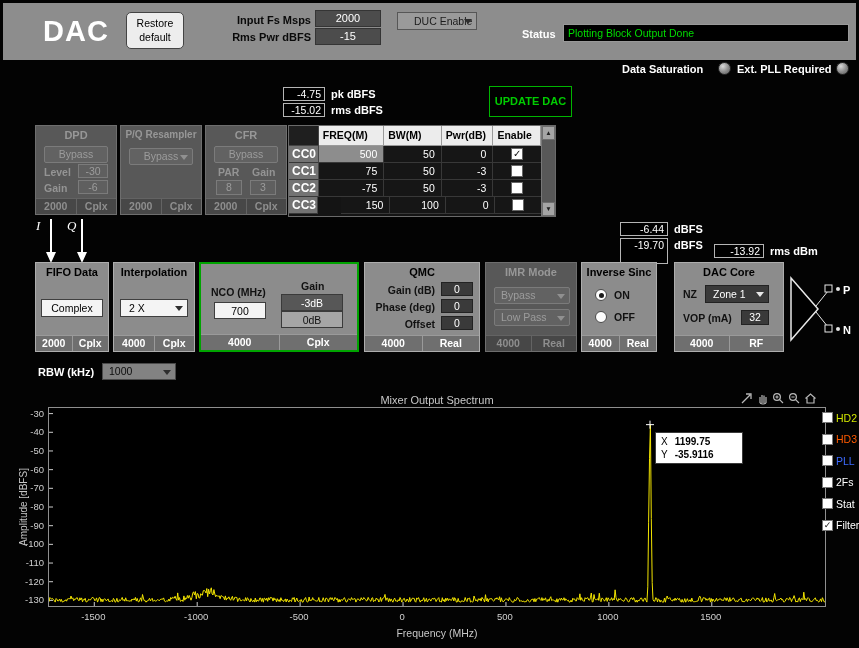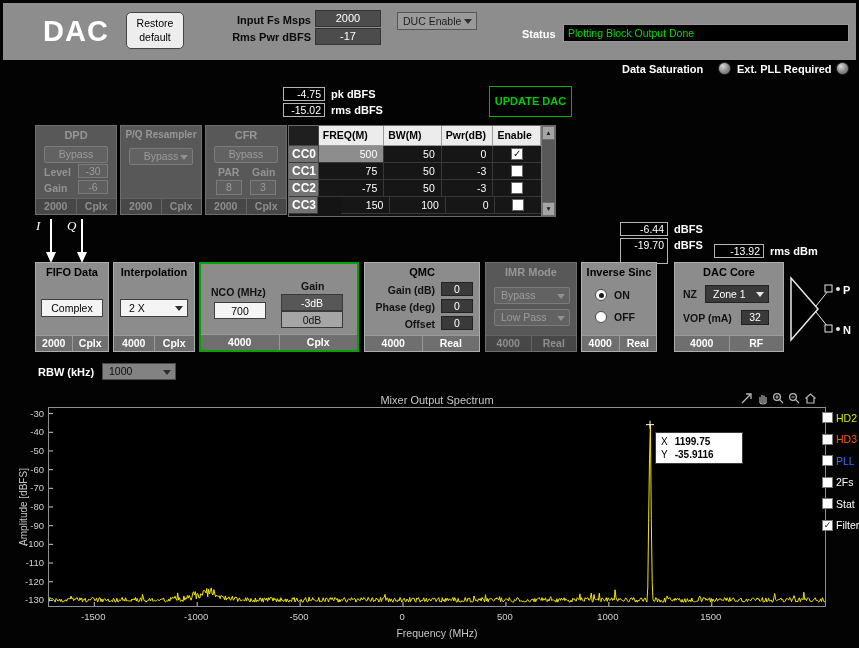--- a/index.html
+++ b/index.html
@@ -5,21 +5,21 @@
 *{box-sizing:border-box;margin:0;padding:0}
 body{background:#000;font-family:"Liberation Sans",sans-serif}
 .app{position:relative;width:859px;height:648px;background:#030303;overflow:hidden}
 .abs{position:absolute}
 
 .topbar{position:absolute;left:3px;top:3px;width:853px;height:57px;background:#8d8d8d}
 .dac-title{position:absolute;left:40px;top:12px;font-size:29px;font-weight:bold;color:#fff;letter-spacing:1px}
 .btn-restore{position:absolute;left:123px;top:9px;width:58px;height:37px;background:#ededed;border:1px solid #444;border-radius:5px;font-size:10.5px;line-height:1.25;color:#000;display:flex;align-items:center;justify-content:center;text-align:center;padding:0 6px;cursor:pointer}
 .fs-label{position:absolute;width:90px;text-align:right;font-size:11px;font-weight:bold;color:#0a0a0a}
 .val-dark{position:absolute;background:#4c4c4c;border:1px solid #343434;color:#fff;font-size:11px;text-align:center;line-height:15px}
-.duc{position:absolute;left:394px;top:9px;width:80px;height:18px;background:#9a9a9a;border:1px solid #565656;font-size:10.5px;color:#1c1c1c;line-height:16px;padding-left:5px;cursor:pointer}
+.duc{position:absolute;left:394px;top:9px;width:80px;height:18px;background:#9a9a9a;border:1px solid #565656;font-size:10.5px;color:#1c1c1c;line-height:16px;padding-left:16px;cursor:pointer}
 .tri{position:absolute;right:4px;top:50%;margin-top:-2px;width:0;height:0;border-left:4px solid transparent;border-right:4px solid transparent;border-top:5px solid #2e2e2e}
 .tri.light{border-top-color:#e8e8e8}
 .tri.dim{border-top-color:#909090}
 .status-label{position:absolute;left:519px;top:25px;font-size:11px;font-weight:bold;color:#fff}
 .status-field{position:absolute;left:560px;top:21px;width:286px;height:18px;background:#000;border:1px solid #999;color:#00dc00;font-size:10.5px;line-height:16px;padding-left:4px;white-space:nowrap;overflow:hidden}
 .ind-label{position:absolute;font-size:11px;font-weight:bold;color:#fff}
 .led{position:absolute;width:13px;height:13px;border-radius:50%;background:radial-gradient(circle at 35% 30%,#d9d9d9,#8a8a8a 55%,#5f5f5f);border:1px solid #2c2c2c}
 
 .ro-box{position:absolute;background:#000;border:1px solid #b5b5b5;color:#fff;font-size:10.5px;text-align:right;padding-right:3px;line-height:13px}
 .ro-label{position:absolute;font-size:11px;font-weight:bold;color:#fff}
@@ -85,21 +85,21 @@
 <body>
 
 <div class="app">
 
   <div class="topbar">
     <div class="dac-title">DAC</div>
     <div class="btn-restore">Restore default</div>
     <div class="fs-label" style="left:218px;top:11px">Input Fs Msps</div>
     <div class="fs-label" style="left:218px;top:28px">Rms Pwr dBFS</div>
     <div class="val-dark" style="left:312px;top:7px;width:66px;height:17px">2000</div>
-    <div class="val-dark" style="left:312px;top:25px;width:66px;height:17px">-17</div>
+    <div class="val-dark" style="left:312px;top:25px;width:66px;height:17px">-15</div>
     <div class="duc">
       <span>DUC Enable</span>
       <span class="tri"></span>
     </div>
     <div class="status-label">Status</div>
     <div class="status-field">Plotting Block Output Done</div>
   </div>
 
   <div class="ind-label" style="left:622px;top:63px">Data Saturation</div>
   <div class="led" style="left:718px;top:62px"></div>

